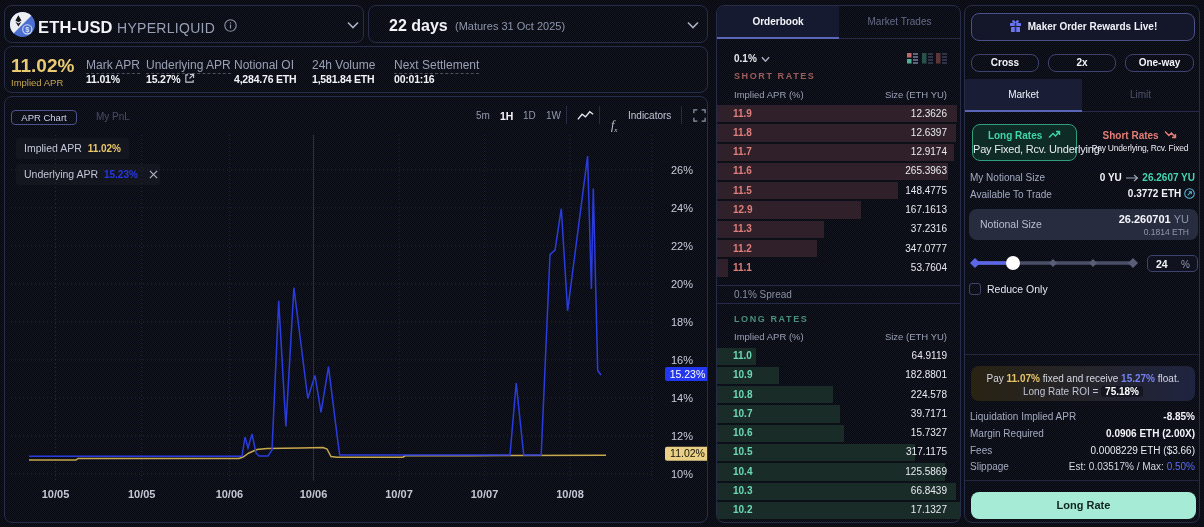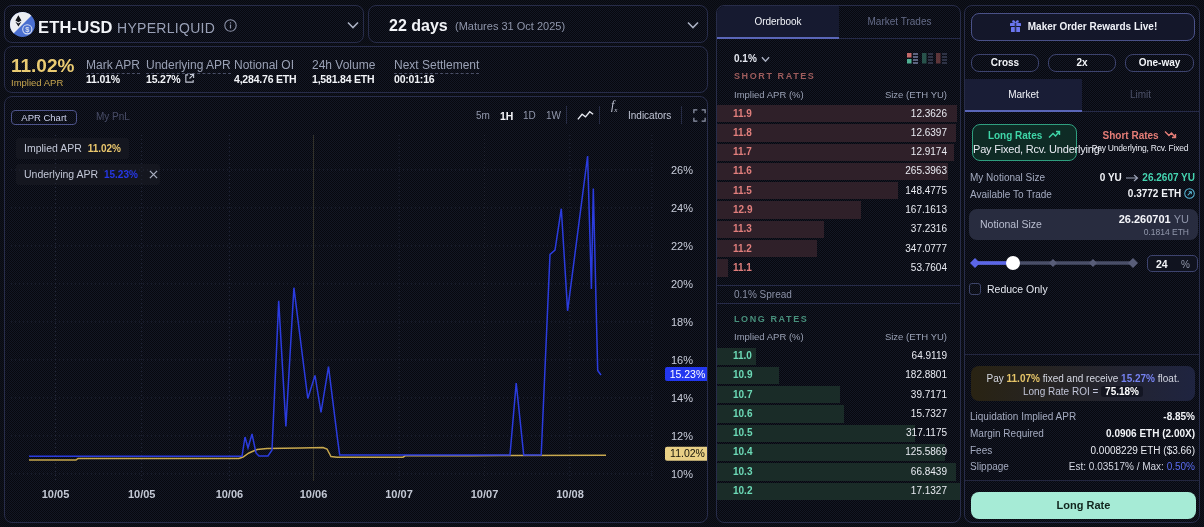--- a/index.html
+++ b/index.html
@@ -107,21 +107,21 @@
   <span class="abs" style="left:471px;top:13px;font-size:10px;color:#9298ac">5m</span>
   <span class="abs" style="left:495px;top:12.5px;font-size:10.5px;font-weight:bold;color:#f4f5f9">1H</span>
   <span class="abs" style="left:518px;top:13px;font-size:10px;color:#9298ac">1D</span>
   <span class="abs" style="left:541px;top:13px;font-size:10px;color:#9298ac">1W</span>
   <span class="abs" style="left:561px;top:9px;width:1px;height:18px;background:#262b44"></span>
   <span class="abs" style="left:594px;top:9px;width:1px;height:18px;background:#262b44"></span>
   <span class="abs" style="left:676px;top:9px;width:1px;height:18px;background:#262b44"></span>
   <svg class="abs" style="left:572px;top:13px" width="17" height="12" viewBox="0 0 20 14">
     <path d="M1,11 L6,5 L10,8 L15,2 L19,5" fill="none" stroke="#e8eaf2" stroke-width="1.6"></path>
   </svg>
-  <span class="abs" style="left:606px;top:1px;font-size:12px;font-style:italic;color:#c2c6d6;font-family:Liberation Serif, serif">f<sub style="font-size:7px">x</sub></span>
+  <span class="abs" style="left:606px;top:21px;font-size:12px;font-style:italic;color:#c2c6d6;font-family:Liberation Serif, serif">f<sub style="font-size:7px">x</sub></span>
   <span class="abs" style="left:623px;top:13px;font-size:10px;color:#c2c6d6">Indicators</span>
   <svg class="abs" style="left:688px;top:12px" width="13" height="13" viewBox="0 0 15 15">
     <path d="M1,5 V1 H5 M10,1 H14 V5 M14,10 V14 H10 M5,14 H1 V10" fill="none" stroke="#9298ac" stroke-width="1.4"></path>
   </svg>
 
   <span class="abs" style="left:11px;top:40.5px;height:21px;background:#14161f;border-radius:3px;font-size:10.5px;color:#c3c8d8;line-height:21px;padding:0 8px">Implied APR&nbsp; <b style="font-size:10px;color:#eac76d">11.02%</b></span>
   <span class="abs" style="left:11px;top:66.5px;height:21px;background:#14161f;border-radius:3px;font-size:10.5px;color:#c3c8d8;line-height:21px;padding:0 8px">Underlying APR&nbsp; <b style="font-size:10px;color:#2638e8">15.23%</b>&nbsp;&nbsp;&nbsp;&nbsp;&nbsp;</span>
   <svg class="abs" style="left:144px;top:73px" width="9" height="9" viewBox="0 0 10 10">
     <path d="M1,1 L9,9 M9,1 L1,9" stroke="#aab0c2" stroke-width="1.4"></path>
   </svg>
@@ -185,21 +185,21 @@
       <text x="308.5" y="401">10/06</text>
       <text x="394" y="401">10/07</text>
       <text x="479.5" y="401">10/07</text>
       <text x="565" y="401">10/08</text>
     </g>
   </svg>
 </div>
 
 <div class="panel" id="bookp">
 
-  <div class="abs" style="left:0;top:0;width:122px;height:33px;background:#161a30;border-radius:8px 0 0 0;border-bottom:2px solid #5a66b8;text-align:center;font-size:10px;font-weight:normal;color:#f2f4f8;line-height:31px">Orderbook</div>
+  <div class="abs" style="left:0;top:0;width:122px;height:33px;background:#161a30;border-radius:8px 0 0 0;border-bottom:2px solid #5a66b8;text-align:center;font-size:10px;font-weight:bold;color:#f2f4f8;line-height:31px">Orderbook</div>
   <div class="abs" style="left:122px;top:0;width:121px;height:33px;border-bottom:1px solid #262a48;text-align:center;font-size:10px;color:#646b88;line-height:32px">Market Trades</div>
 
   <span class="abs" style="left:17px;top:47px;font-size:10px;font-weight:bold;color:#e4e7ef">0.1%</span>
   <svg class="abs" style="left:44px;top:50px" width="9" height="7" viewBox="0 0 10 7">
     <path d="M1,1 L5,5.5 L9,1" fill="none" stroke="#aab0c2" stroke-width="1.5"></path>
   </svg>
   <svg class="abs" style="left:189px;top:47px" width="42" height="11" viewBox="0 0 40 11">
     <g>
       <rect x="0" y="0" width="4.5" height="4.5" fill="#c46a6a"></rect>
       <rect x="0" y="6" width="4.5" height="4.5" fill="#4fae92"></rect>
@@ -285,20 +285,25 @@
   <div class="abs" style="left:0;top:340.5px;width:243px">
     <div class="orow">
         <div class="obar gbar" style="width:39px"></div>
         <span class="rate g">11.0</span>
         <span class="size">64.9119</span>
       </div>
     <div class="orow">
         <div class="obar gbar" style="width:62px"></div>
         <span class="rate g">10.9</span>
         <span class="size">182.8801</span>
+      </div>
+    <div class="orow">
+        <div class="obar gbar" style="width:116px"></div>
+        <span class="rate g">10.8</span>
+        <span class="size">224.578</span>
       </div>
     <div class="orow">
         <div class="obar gbar" style="width:123px"></div>
         <span class="rate g">10.7</span>
         <span class="size">39.7171</span>
       </div>
     <div class="orow">
         <div class="obar gbar" style="width:127px"></div>
         <span class="rate g">10.6</span>
         <span class="size">15.7327</span>

